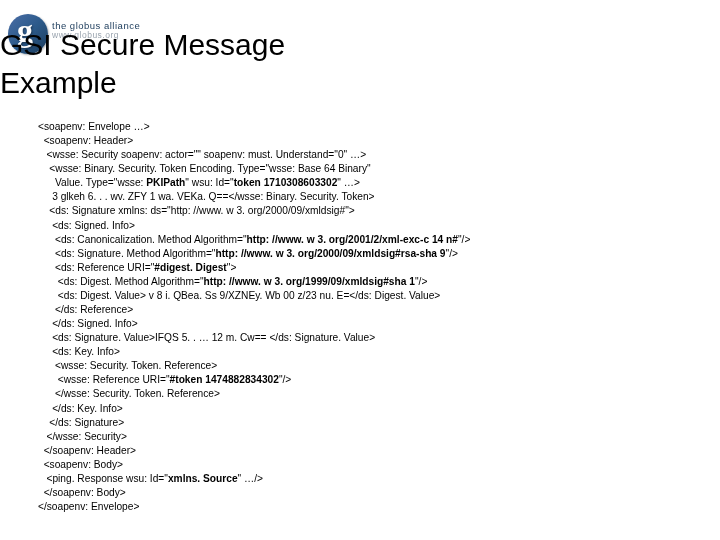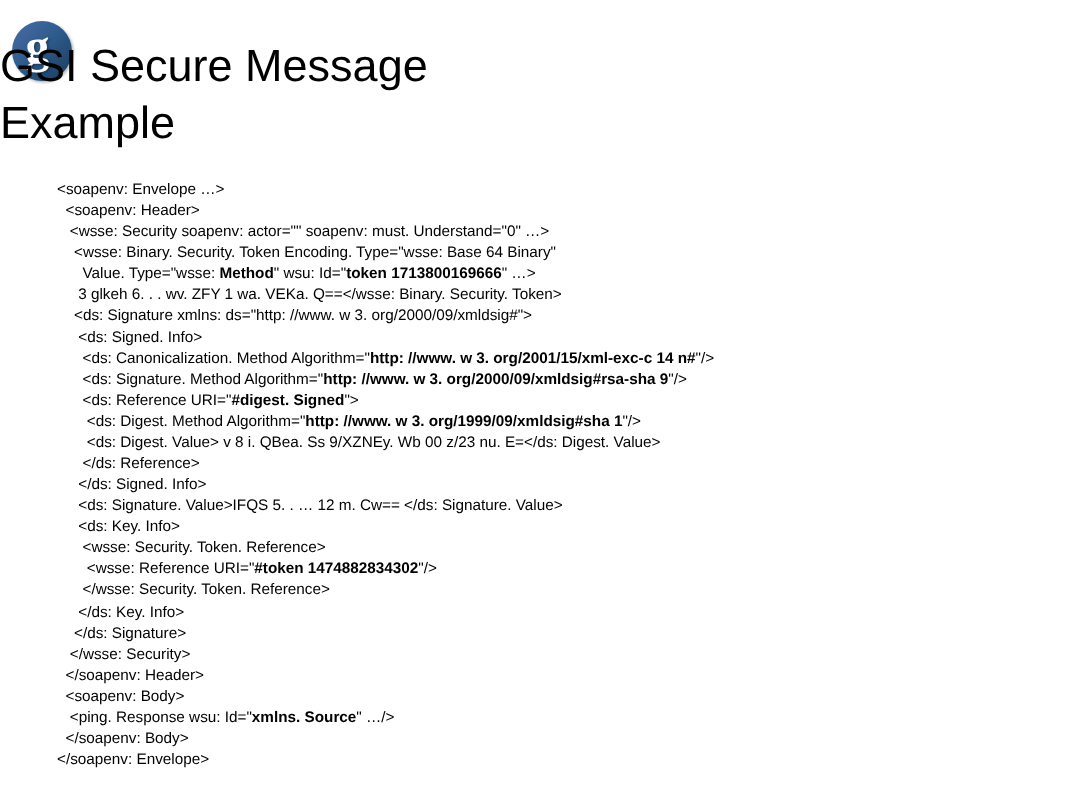--- a/index.html
+++ b/index.html
@@ -79,35 +79,39 @@
     color: #000;
     white-space: pre;
   }
   .code-block b { font-weight: bold; }
 </style>
 </head>
 <body>
 
 <div class="logo">
   <div class="logo-badge"></div>
+  <div class="logo-text">
+    <div class="main">the globus alliance</div>
+    <div class="sub">www.globus.org</div>
+  </div>
 </div>
 
 <div class="title">GSI Secure Message<br>Example</div>
 
 <div class="code-block"><span>&lt;soapenv: Envelope …&gt;</span>
 <span>  &lt;soapenv: Header&gt;</span>
 <span>   &lt;wsse: Security soapenv: actor="" soapenv: must. Understand="0" …&gt;</span>
 <span>    &lt;wsse: Binary. Security. Token Encoding. Type="wsse: Base 64 Binary"</span>
-<span><span>      Value. Type="wsse: </span><b>Method</b><span>" wsu: Id="</span><b>token 1713800169666</b><span>" …&gt;</span></span>
+<span><span>      Value. Type="wsse: </span><b>PKIPath</b><span>" wsu: Id="</span><b>token 1710308603302</b><span>" …&gt;</span></span>
 <span>     3 glkeh 6. . . wv. ZFY 1 wa. VEKa. Q==&lt;/wsse: Binary. Security. Token&gt;</span>
 <span>    &lt;ds: Signature xmlns: ds="http: //www. w 3. org/2000/09/xmldsig#"&gt;</span>
 <span>     &lt;ds: Signed. Info&gt;</span>
-<span><span>      &lt;ds: Canonicalization. Method Algorithm="</span><b>http: //www. w 3. org/2001/15/xml-exc-c 14 n#</b><span>"/&gt;</span></span>
+<span><span>      &lt;ds: Canonicalization. Method Algorithm="</span><b>http: //www. w 3. org/2001/2/xml-exc-c 14 n#</b><span>"/&gt;</span></span>
 <span><span>      &lt;ds: Signature. Method Algorithm="</span><b>http: //www. w 3. org/2000/09/xmldsig#rsa-sha 9</b><span>"/&gt;</span></span>
-<span><span>      &lt;ds: Reference URI="</span><b>#digest. Signed</b><span>"&gt;</span></span>
+<span><span>      &lt;ds: Reference URI="</span><b>#digest. Digest</b><span>"&gt;</span></span>
 <span><span>       &lt;ds: Digest. Method Algorithm="</span><b>http: //www. w 3. org/1999/09/xmldsig#sha 1</b><span>"/&gt;</span></span>
 <span>       &lt;ds: Digest. Value&gt; v 8 i. QBea. Ss 9/XZNEy. Wb 00 z/23 nu. E=&lt;/ds: Digest. Value&gt;</span>
 <span>      &lt;/ds: Reference&gt;</span>
 <span>     &lt;/ds: Signed. Info&gt;</span>
 <span>     &lt;ds: Signature. Value&gt;IFQS 5. . … 12 m. Cw== &lt;/ds: Signature. Value&gt;</span>
 <span>     &lt;ds: Key. Info&gt;</span>
 <span>      &lt;wsse: Security. Token. Reference&gt;</span>
 <span><span>       &lt;wsse: Reference URI="</span><b>#token 1474882834302</b><span>"/&gt;</span></span>
 <span>      &lt;/wsse: Security. Token. Reference&gt;</span>
 <span>     &lt;/ds: Key. Info&gt;</span>

